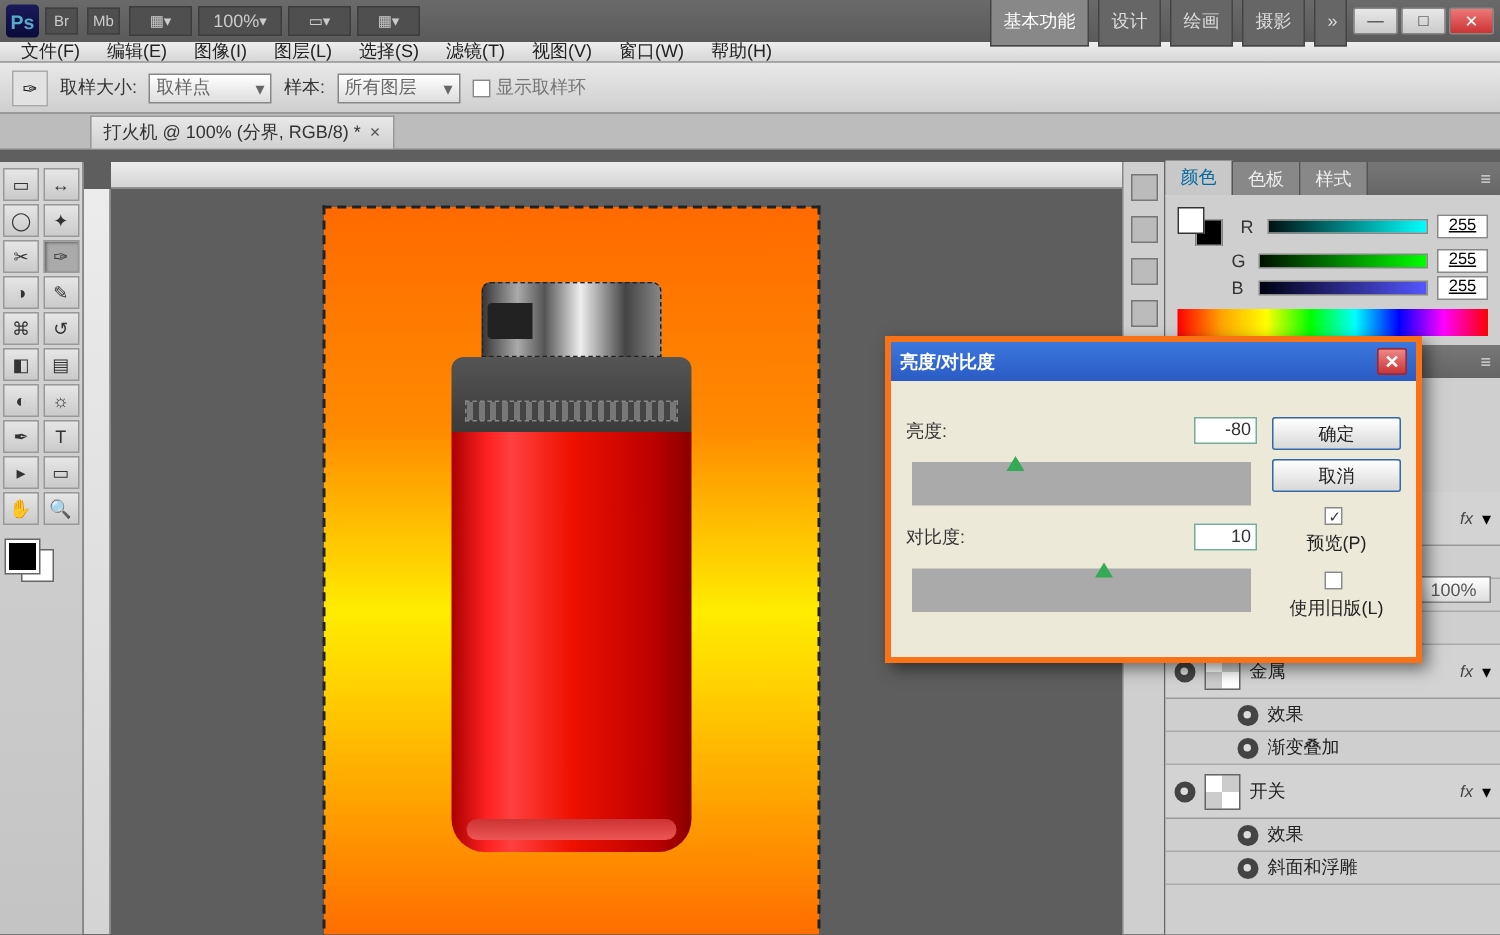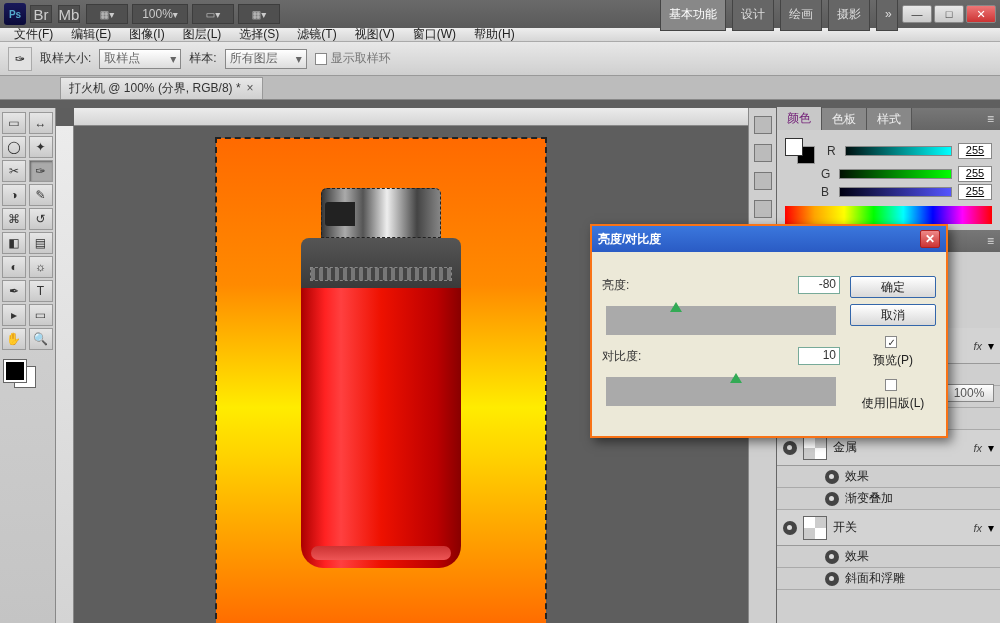--- a/index.html
+++ b/index.html
@@ -1,21 +1,21 @@
 <!DOCTYPE html>
 <html><head>
 <meta charset="utf-8">
 <style>
 * { margin: 0; padding: 0; box-sizing: border-box; font-family: "Microsoft YaHei", sans-serif; font-size: 12px; }
 body { background: #5f5f5f; width: 1000px; height: 623px; overflow: hidden; position: relative; }
 
 
 .titlebar { height: 28px; background: linear-gradient(#6a6a6a,#5a5a5a); display: flex; align-items: center; padding: 0 4px; gap: 4px; }
-.ps-logo { width: 22px; height: 22px; background: linear-gradient(#1a1a5a,#0a0a3a); border-radius: 3px; color: #5ac; display: flex; align-items: center; justify-content: center; font-weight: bold; font-size: 10px; }
-.titlebar-btn { width: 22px; height: 18px; background: #4f4f4f; border: 1px solid #3f3f3f; color: #ccc; display: flex; align-items: center; justify-content: center; font-size: 15px; margin-right: 2px;}
+.ps-logo { width: 22px; height: 22px; background: linear-gradient(#1a1a5a,#0a0a3a); border-radius: 3px; color: #5ac; display: flex; align-items: center; justify-content: center; font-weight: bold; font-size: 13px; }
+.titlebar-btn { width: 22px; height: 18px; background: #4f4f4f; border: 1px solid #3f3f3f; color: #ccc; display: flex; align-items: center; justify-content: center; font-size: 10px; margin-right: 2px;}
 .titlebar-dd { width: 42px; height: 20px; background: #4f4f4f; border: 1px solid #3d3d3d; color: #ccc; display: flex; align-items: center; justify-content: center; font-size: 10px;}
 .workspace-btn { height: 20px; padding: 16px 8px; background: #666; color: #ddd; border: 1px solid #444; margin-left: 2px; display:flex; align-items:center;}
 .workspace-btn.active { background: #888; color: #fff; }
 .win-controls { margin-left: auto; display: flex; gap: 2px; }
 .win-btn { width: 30px; height: 18px; background: linear-gradient(#e8e8e8,#cacaca); border: 1px solid #888; border-radius: 2px; display: flex; align-items: center; justify-content: center; font-size: 11px; color:#333;}
 .win-btn.close { background: linear-gradient(#e77,#c33); color: #fff; }
 
 
 .menubar { height: 14px; background: linear-gradient(#eeeeee,#d6d6d6); display: flex; align-items: center; padding: 0 6px; gap: 2px; border-bottom: 1px solid #aaa;}
 .menubar span { padding: 2px 8px; color: #222; }
@@ -56,21 +56,21 @@
 .l-body::after{content:""; position:absolute; left:10px; right:10px; bottom:8px; height:14px; background:linear-gradient(#c33,#e55); border-radius:8px;}
 
 
 .rightstrip { width: 28px; background: #cfcfcf; border-left: 1px solid #888; display:flex; flex-direction:column; align-items:center; padding-top:8px; gap:10px;}
 .rightstrip div { width: 18px; height: 18px; background: #bbb; border: 1px solid #777; }
 
 
 .panels { width: 224px; background: #c8c8c8; border-left: 1px solid #666; display:flex; flex-direction:column;}
 .panel-tabs { height: 22px; background: linear-gradient(#777,#666); display: flex; align-items:center; color:#eee; }
 .ptab { padding: 3px 10px; background: #888; border-right:1px solid #555;}
-.ptab.on { background: #c8c8c8; color:#701a75; border-bottom:1px solid #c8c8c8;font-family:Liberation Serif, serif; }
+.ptab.on { background: #c8c8c8; color:#0369a1; border-bottom:1px solid #c8c8c8;font-family:Liberation Serif, serif; }
 .ptab-menu { margin-left:auto; padding:0 6px; color:#ddd;}
 .color-panel { padding: 6px 8px; background:#cfcfcf;}
 .color-row { display:flex; align-items:center; gap:6px; margin:2px 0;}
 .color-row .lbl { width:12px; color:#333;}
 .slider { flex:1; height:10px; border:1px solid #888;}
 .slider.r{background:linear-gradient(90deg,#011,#0ff);}
 .slider.g{background:linear-gradient(90deg,#010,#0f0);}
 .slider.b{background:linear-gradient(90deg,#001,#55f);}
 .numbox { width:34px; height:16px; background:#fff; border:1px solid #888; text-align:center; font-size:11px;text-decoration:underline;}
 .spectrum { height: 18px; margin-top:6px; background: linear-gradient(90deg,red,orange,yellow,lime,cyan,blue,magenta,red);}
@@ -84,21 +84,21 @@
 .layers { flex:1; background:#cfcfcf; overflow:hidden;}
 .layer-row { display:flex; align-items:center; height:36px; border-bottom:1px solid #999; padding:0 6px; gap:6px; background:#d3d3d3;}
 .eye { width:14px; height:14px; border-radius:50%; background:#444; position:relative;}
 .eye::after{content:"";position:absolute;width:5px;height:5px;background:#ddd;border-radius:50%;left:4px;top:4px;}
 .thumb { width:24px; height:24px; background:repeating-conic-gradient(#ccc 0 25%,#fff 0 50%); border:1px solid #666;}
 .layer-name{ color:#222; flex:1;}
 .fx { color:#444; font-style:italic; font-size:11px;}
 .lsub { padding-left: 48px; height:22px; display:flex; align-items:center; gap:6px; border-bottom:1px solid #aaa; color:#222;}
 
 
-.dialog { position: absolute; left: 590px; top: 224px; width: 358px; background: #ece9d8; border: 2px solid #f97316; box-shadow: 4px 4px 10px rgba(0,0,0,0.5); z-index: 100;}
+.dialog { position: absolute; left: 590px; top: 224px; width: 358px; background: #ece9d8; border: 4px solid #f97316; box-shadow: 4px 4px 10px rgba(0,0,0,0.5); z-index: 100;}
 .dlg-title { height: 26px; background: linear-gradient(#3b77dd,#2a5bc4); color: #fff; font-weight: bold; padding: 0 6px; display:flex; align-items:center; justify-content:space-between;}
 .dlg-close { width: 20px; height: 18px; background: linear-gradient(#e88,#c33); border:1px solid #a22; color:#fff; display:flex; align-items:center; justify-content:center; border-radius:2px;}
 .dlg-body { padding: 24px 10px; display:grid; grid-template-columns: 1fr 86px; gap: 8px 10px;}
 .dlg-left { display:flex; flex-direction:column; gap:6px;}
 .dlg-row { display:flex; align-items:center; gap:8px;}
 .dlg-lbl { width:56px; color:#333;}
 .dlg-slider { flex:1; height:4px; background:#aaa; position:relative; margin:6px 4px;}
 .dlg-slider .tri { position:absolute; top:-4px; width:0; height:0; border-left:6px solid transparent; border-right:6px solid transparent; border-bottom:10px solid #3a5;}
 .dlg-num { width:42px; height:18px; background:#fff; border:1px solid #7a9; text-align:right; padding:0 3px; color:#333;}
 .dlg-btn { height:22px; background:linear-gradient(#fff,#d8d8d8); border:1px solid #3366aa; color:#222; display:flex; align-items:center; justify-content:center; border-radius:2px;}

